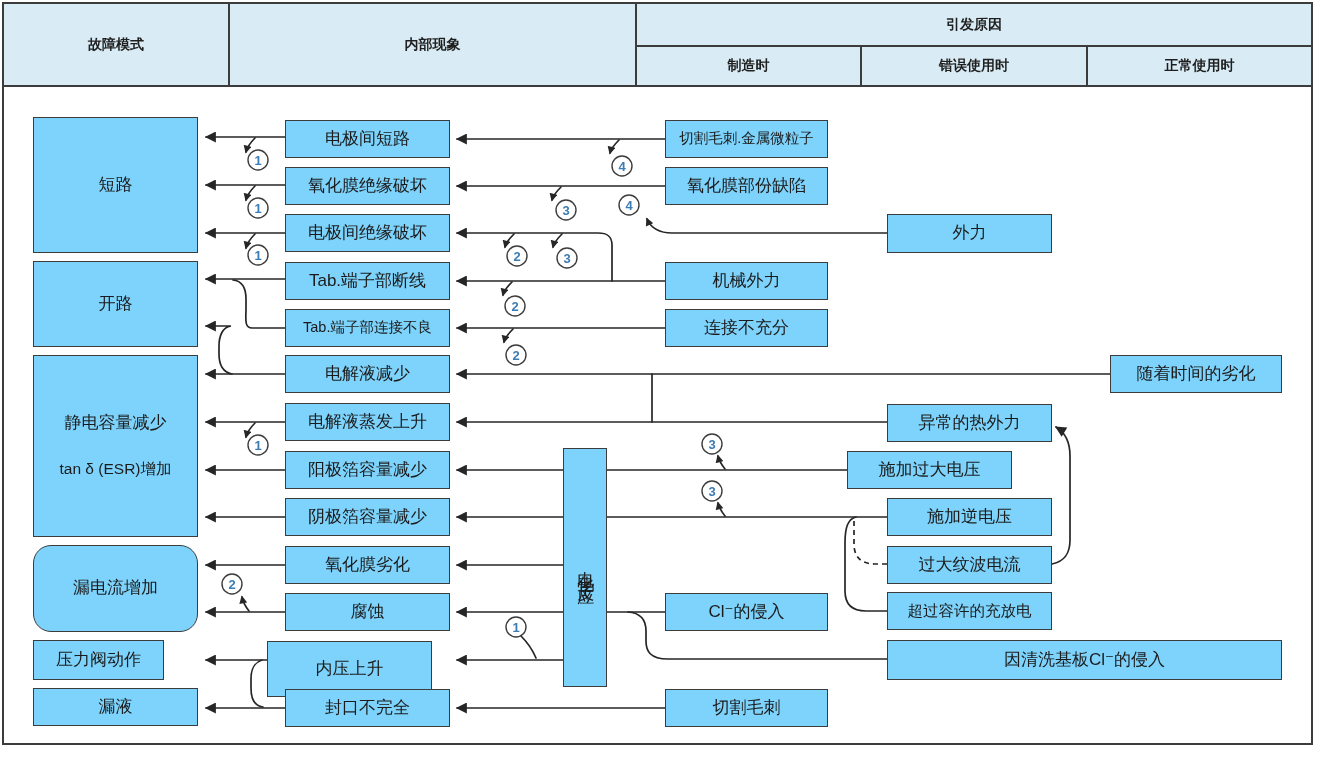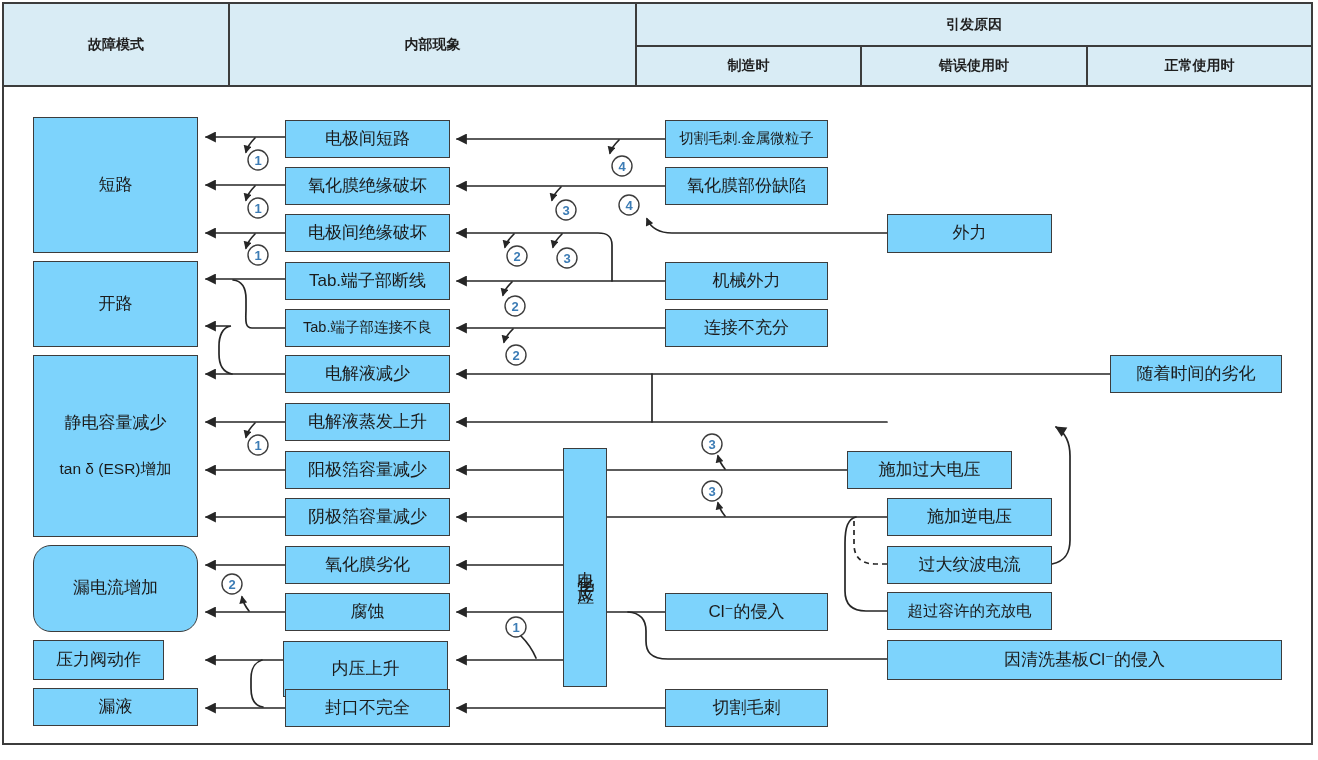--- a/index.html
+++ b/index.html
@@ -182,33 +182,34 @@
   <div class="bx" style="left:285px;top:167px;width:165px;height:38px;">氧化膜绝缘破坏</div>
   <div class="bx" style="left:285px;top:214px;width:165px;height:38px;">电极间绝缘破坏</div>
   <div class="bx" style="left:285px;top:262px;width:165px;height:38px;">Tab.端子部断线</div>
   <div class="bx sm" style="left:285px;top:309px;width:165px;height:38px;">Tab.端子部连接不良</div>
   <div class="bx" style="left:285px;top:355px;width:165px;height:38px;">电解液减少</div>
   <div class="bx" style="left:285px;top:403px;width:165px;height:38px;">电解液蒸发上升</div>
   <div class="bx" style="left:285px;top:451px;width:165px;height:38px;">阳极箔容量减少</div>
   <div class="bx" style="left:285px;top:498px;width:165px;height:38px;">阴极箔容量减少</div>
   <div class="bx" style="left:285px;top:546px;width:165px;height:38px;">氧化膜劣化</div>
   <div class="bx" style="left:285px;top:593px;width:165px;height:38px;">腐蚀</div>
-  <div class="bx" style="left:283px;top:641px;width:165px;height:56px;">内压上升</div>
+  <div class="bx" style="left:267px;top:641px;width:165px;height:56px;">内压上升</div>
   <div class="bx" style="left:285px;top:689px;width:165px;height:38px;">封口不完全</div>
 
   <div class="bx vert" style="left:563px;top:448px;width:44px;height:239px;">电化学反应</div>
 
   <div class="bx sm" style="left:665px;top:120px;width:163px;height:38px;">切割毛刺.金属微粒子</div>
   <div class="bx" style="left:665px;top:167px;width:163px;height:38px;text-align:right;">氧化膜部份缺陷</div>
   <div class="bx" style="left:665px;top:262px;width:163px;height:38px;">机械外力</div>
   <div class="bx" style="left:665px;top:309px;width:163px;height:38px;">连接不充分</div>
   <div class="bx" style="left:665px;top:593px;width:163px;height:38px;">Cl⁻的侵入</div>
   <div class="bx" style="left:665px;top:689px;width:163px;height:38px;">切割毛刺</div>
 
   <div class="bx" style="left:887px;top:214px;width:165px;height:39px;">外力</div>
+  <div class="bx" style="left:887px;top:404px;width:165px;height:38px;">异常的热外力</div>
   <div class="bx" style="left:847px;top:451px;width:165px;height:38px;">施加过大电压</div>
   <div class="bx" style="left:887px;top:498px;width:165px;height:38px;">施加逆电压</div>
   <div class="bx" style="left:887px;top:546px;width:165px;height:38px;">过大纹波电流</div>
   <div class="bx sm2" style="left:887px;top:592px;width:165px;height:38px;">超过容许的充放电</div>
   <div class="bx" style="left:887px;top:640px;width:395px;height:40px;">因清洗基板Cl⁻的侵入</div>
 
   <div class="bx" style="left:1110px;top:355px;width:172px;height:38px;">随着时间的劣化</div>
 
 </div>
 

